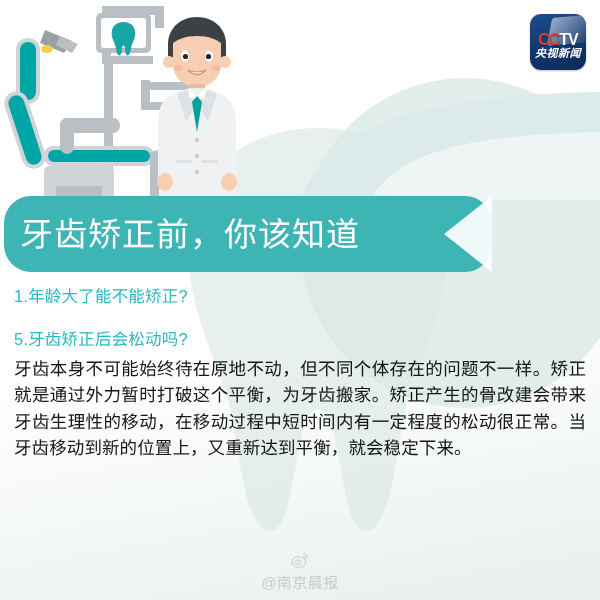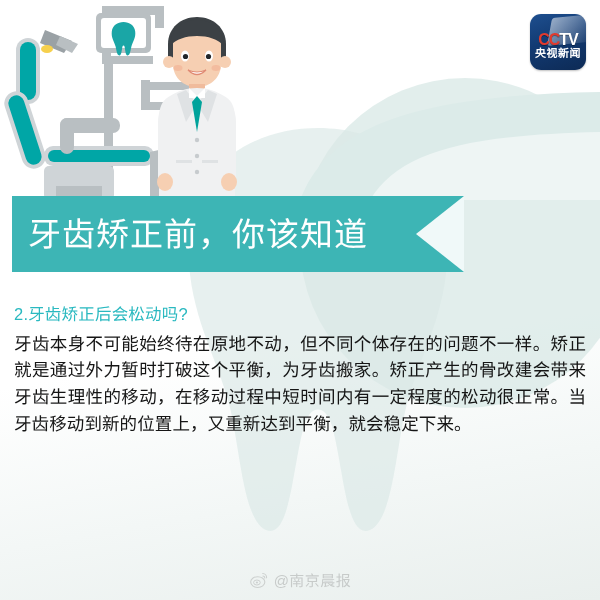--- a/index.html
+++ b/index.html
@@ -47,27 +47,28 @@
     position: absolute;
     left: 0; top: 0;
     width: 600px;
     height: 200px;
   }
   .illustration svg { display: block; width: 100%; height: 100%; }
 
   
   .banner {
     position: absolute;
-    left: 12px;
+    left: 4px;
     top: 196px;
-    width: 452px;
+    width: 488px;
     height: 76px;
     background: #3db5b5;
     -webkit-clip-path: polygon(0 0, 100% 0, 100% 100%, 0 100%);
     clip-path: polygon(0 0, 100% 0, 100% 100%, 0 100%);
+    border-radius: 27px;
   }
   .banner-notch {
     position: absolute;
     right: 0;
     top: 0;
     width: 48px;
     height: 76px;
     background: #ffffff;
     -webkit-clip-path: polygon(100% 0, 100% 100%, 0 50%);
     clip-path: polygon(100% 0, 100% 100%, 0 50%);
@@ -149,33 +150,35 @@
   .cctv-sub {
     position: absolute;
     left: 0; right: 0;
     top: 34px;
     text-align: center;
     font-size: 11px;
     line-height: 1;
     color: #ffffff;
     letter-spacing: .5px;
     font-weight: bold;
+    font-style: italic;
   }
 
   
   .watermark {
     position: absolute;
     left: 0;
     right: 0;
     bottom: 10px;
     display: flex;
     align-items: center;
     justify-content: center;
     gap: 5px;
     opacity: .28;
+    flex-direction: column;
   }
   .watermark-icon { width: 20px; height: 20px; display:block; }
   .watermark-text {
     font-size: 15px;
     color: #666666;
     line-height: 1;
     letter-spacing: .5px;
   }
 </style>
 </head>
@@ -293,24 +296,25 @@
   </div>
 
   <div class="banner">
     <div class="banner-title">牙齿矫正前，你该知道</div>
     <div class="banner-notch"></div>
   </div>
 
   <div class="content">
 
     <div class="qa-block">
+      <p class="qa-heading">1.年龄大了能不能矫正?</p>
     </div>
 
     <div class="qa-block">
-      <p class="qa-heading">2.牙齿矫正后会松动吗?</p>
+      <p class="qa-heading">5.牙齿矫正后会松动吗?</p>
       <p class="qa-body">牙齿本身不可能始终待在原地不动，但不同个体存在的问题不一样。矫正就是通过外力暂时打破这个平衡，为牙齿搬家。矫正产生的骨改建会带来牙齿生理性的移动，在移动过程中短时间内有一定程度的松动很正常。当牙齿移动到新的位置上，又重新达到平衡，就会稳定下来。</p>
     </div>
 
   </div>
 
   <div class="watermark">
     <svg class="watermark-icon" viewBox="0 0 24 24" xmlns="http://www.w3.org/2000/svg">
       <ellipse cx="10.5" cy="14.5" rx="8.5" ry="6.5" fill="none" stroke="#777" stroke-width="1.3"></ellipse>
       <ellipse cx="9.5" cy="15" rx="4" ry="3" fill="none" stroke="#777" stroke-width="1.2"></ellipse>
       <circle cx="9.5" cy="15" r="1.3" fill="#777"></circle>

